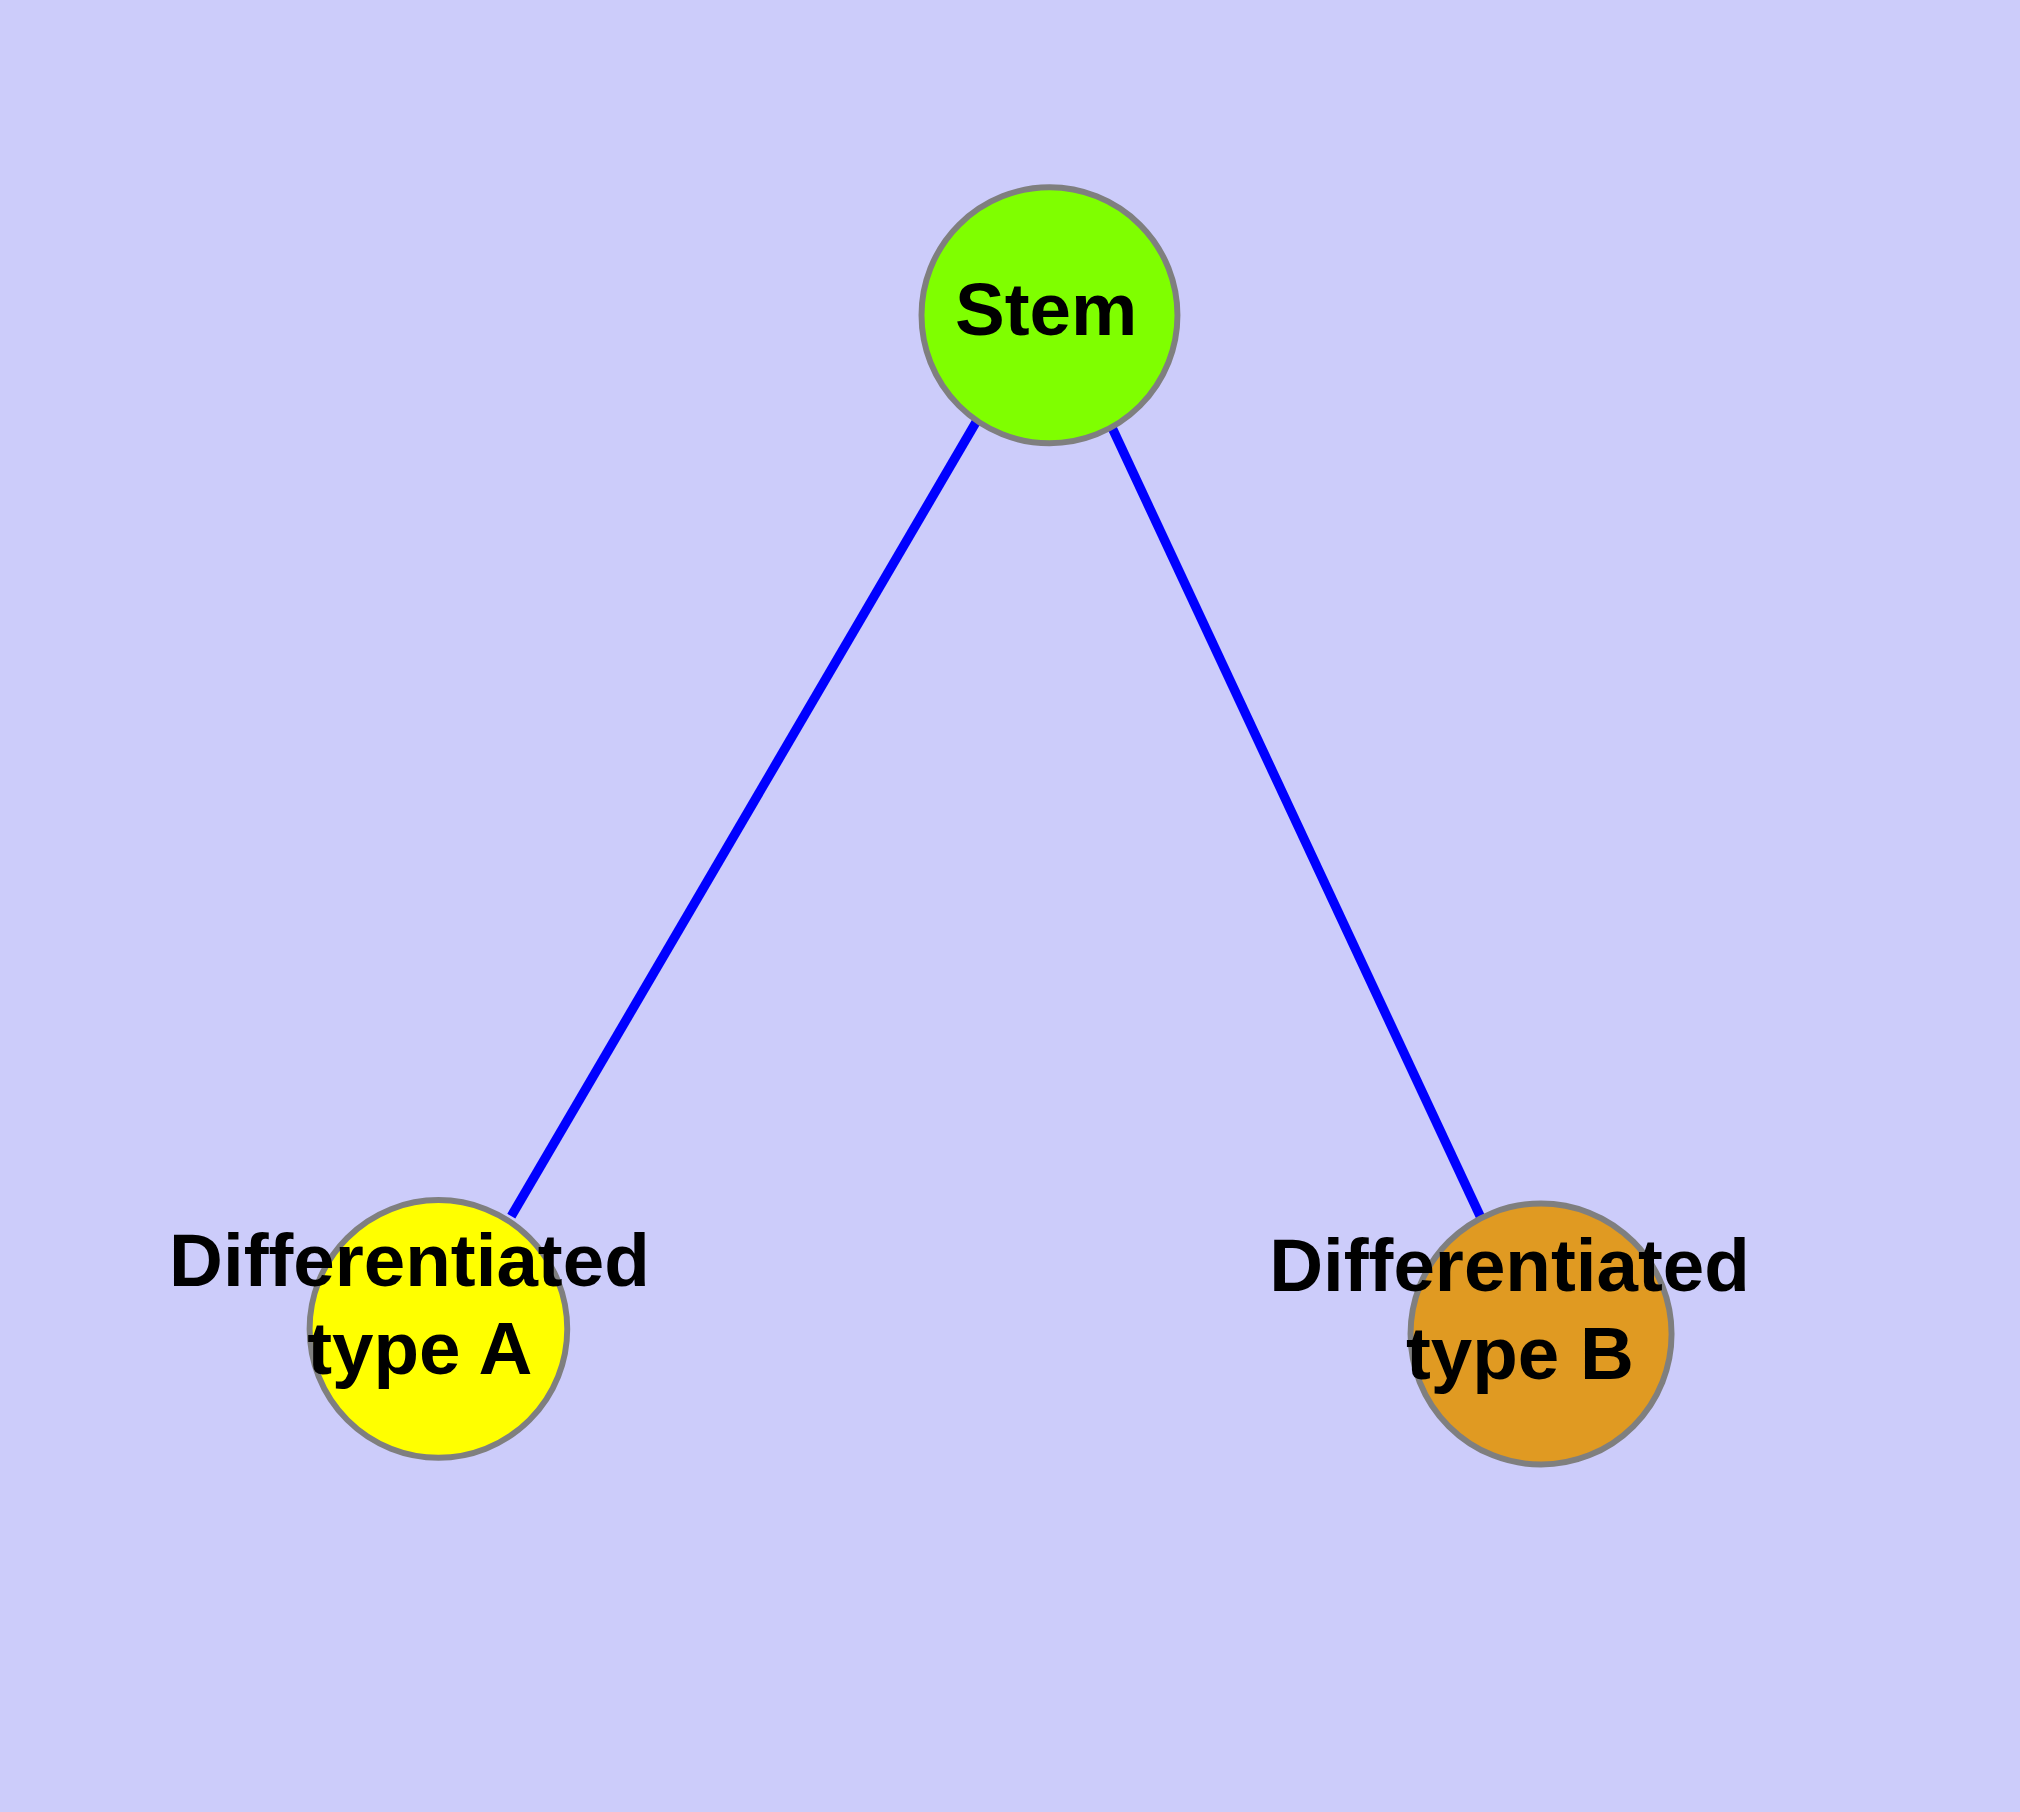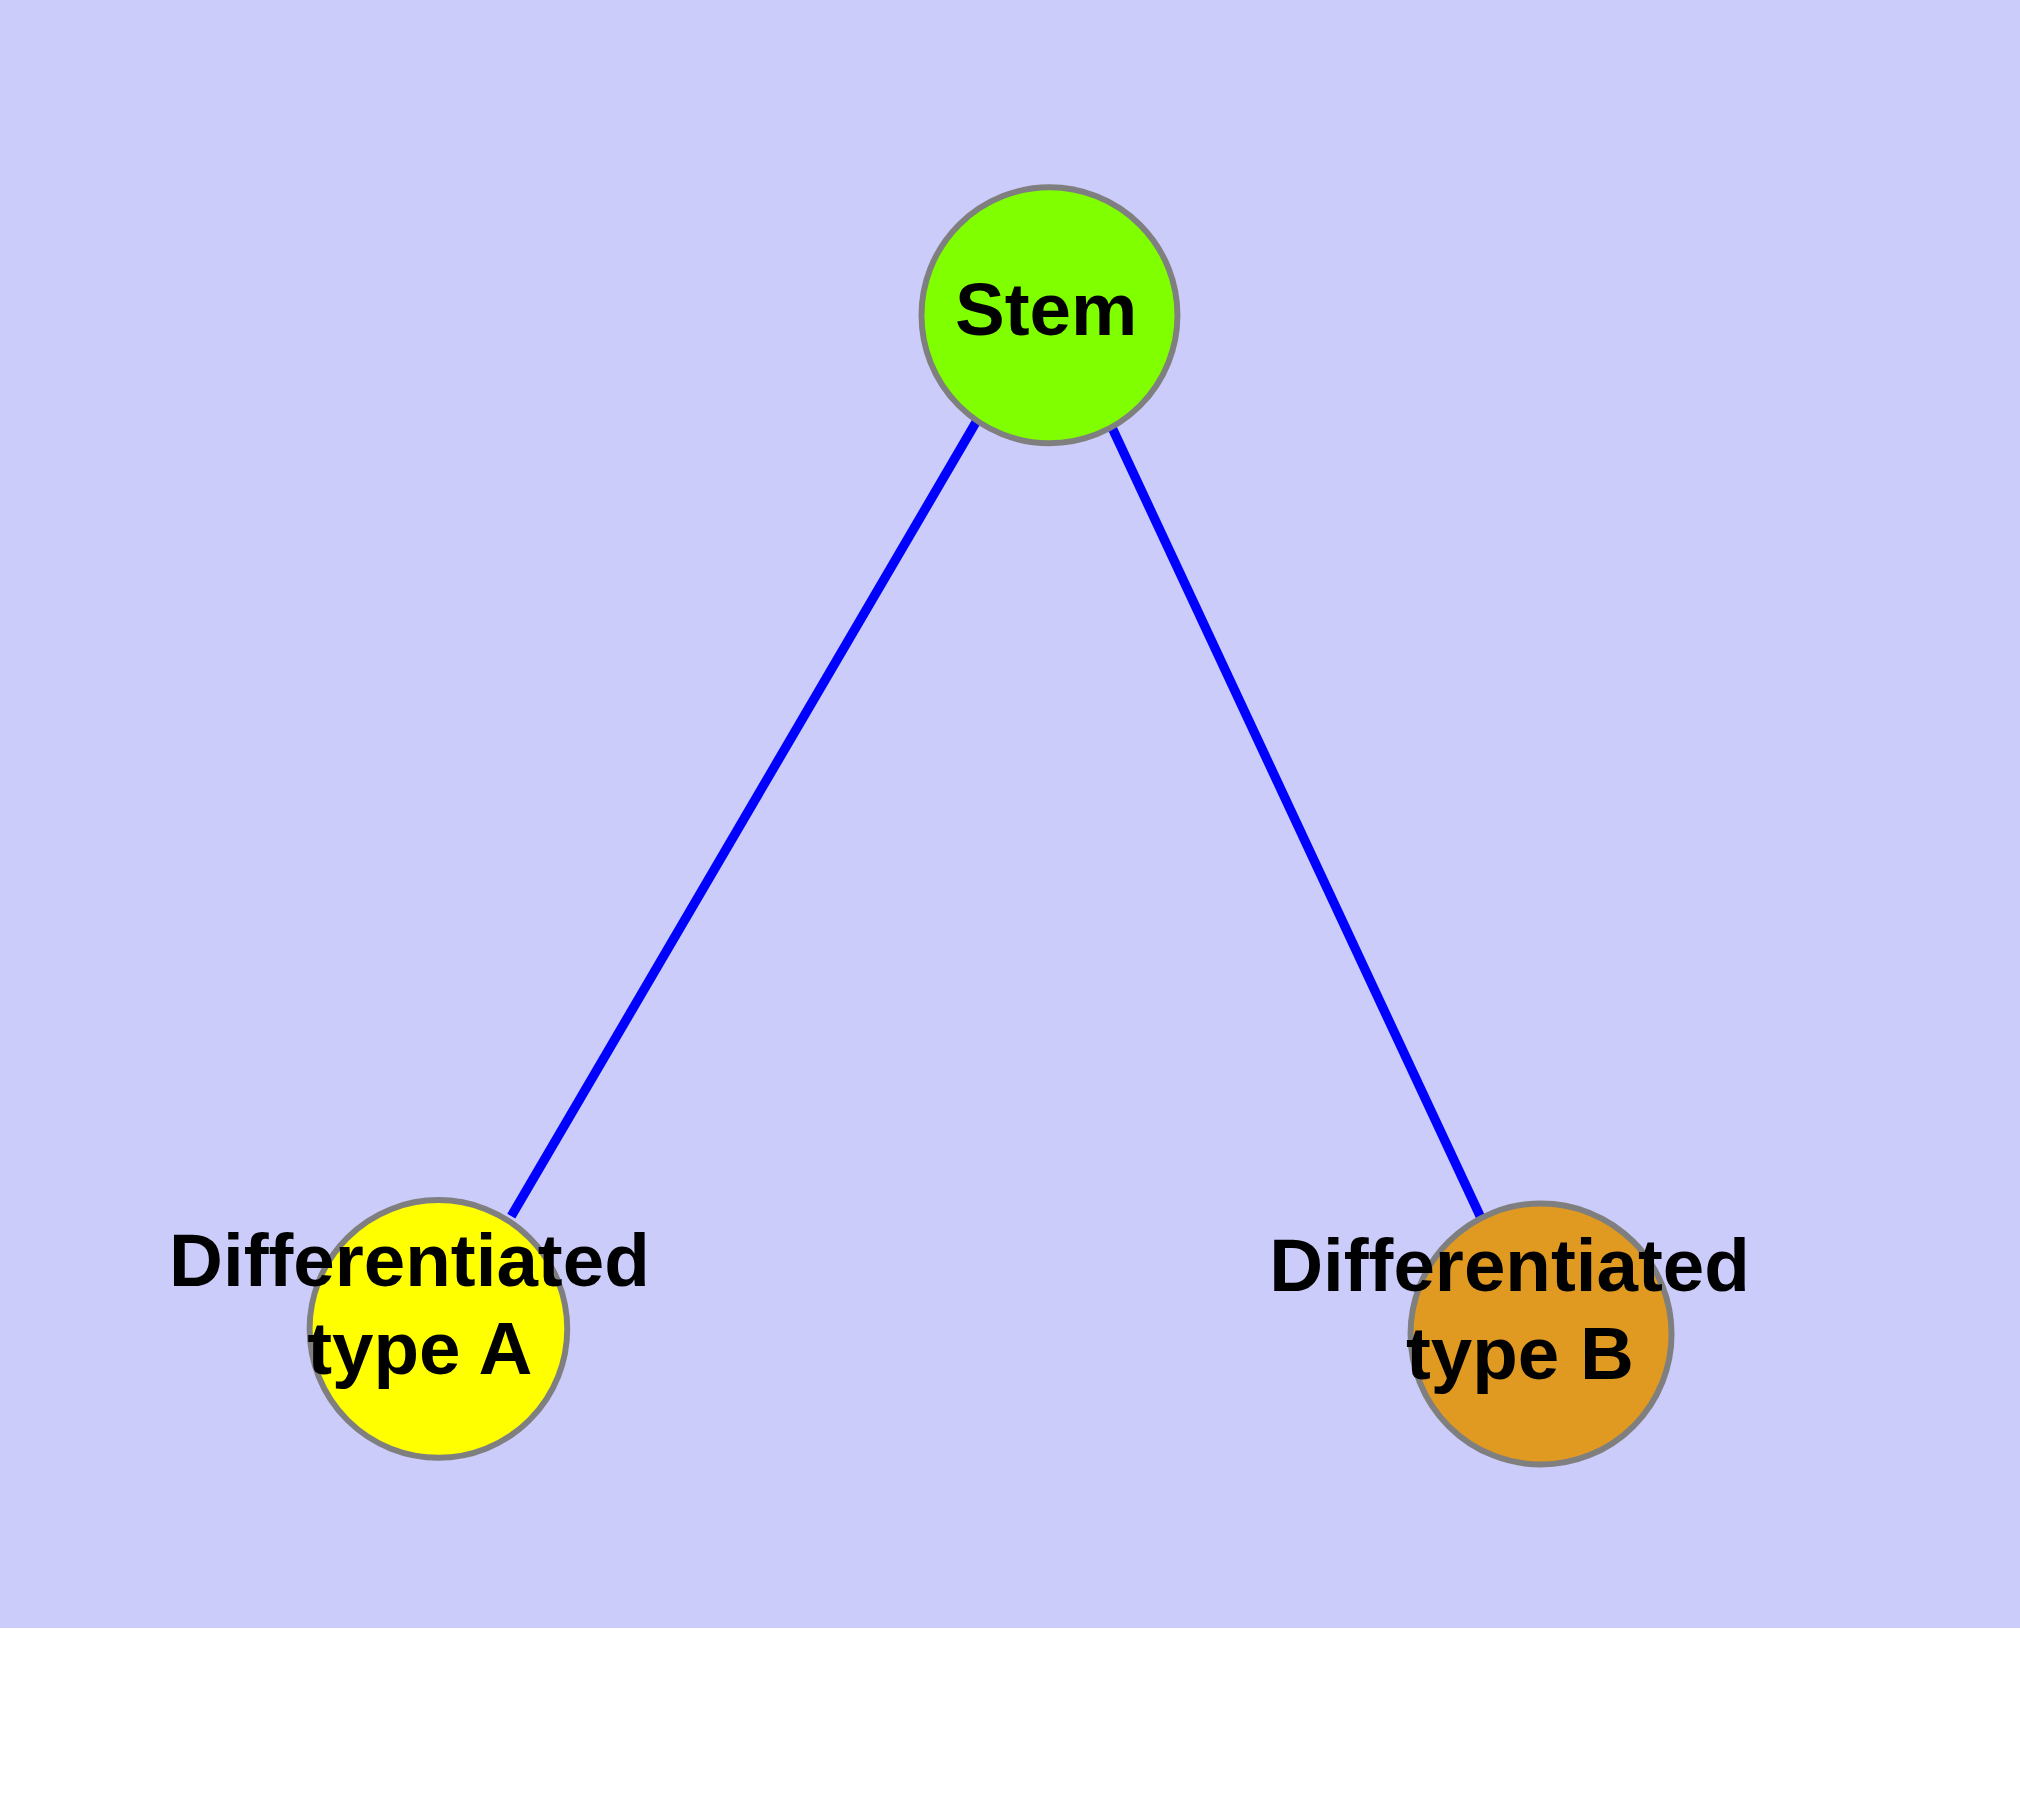--- a/index.html
+++ b/index.html
@@ -3,21 +3,21 @@
 <meta charset="utf-8">
 <style>
   html, body {
     margin: 0;
     padding: 0;
     background: #ffffff;
   }
   #canvas {
     position: relative;
     width: 2021px;
-    height: 1628px;
+    height: 1812px;
     background: #ccccfa;
     overflow: hidden;
     font-family: "Liberation Sans", sans-serif;
   }
   #graph-svg {
     position: absolute;
     left: 0;
     top: 0;
     width: 2021px;
     height: 1812px;

